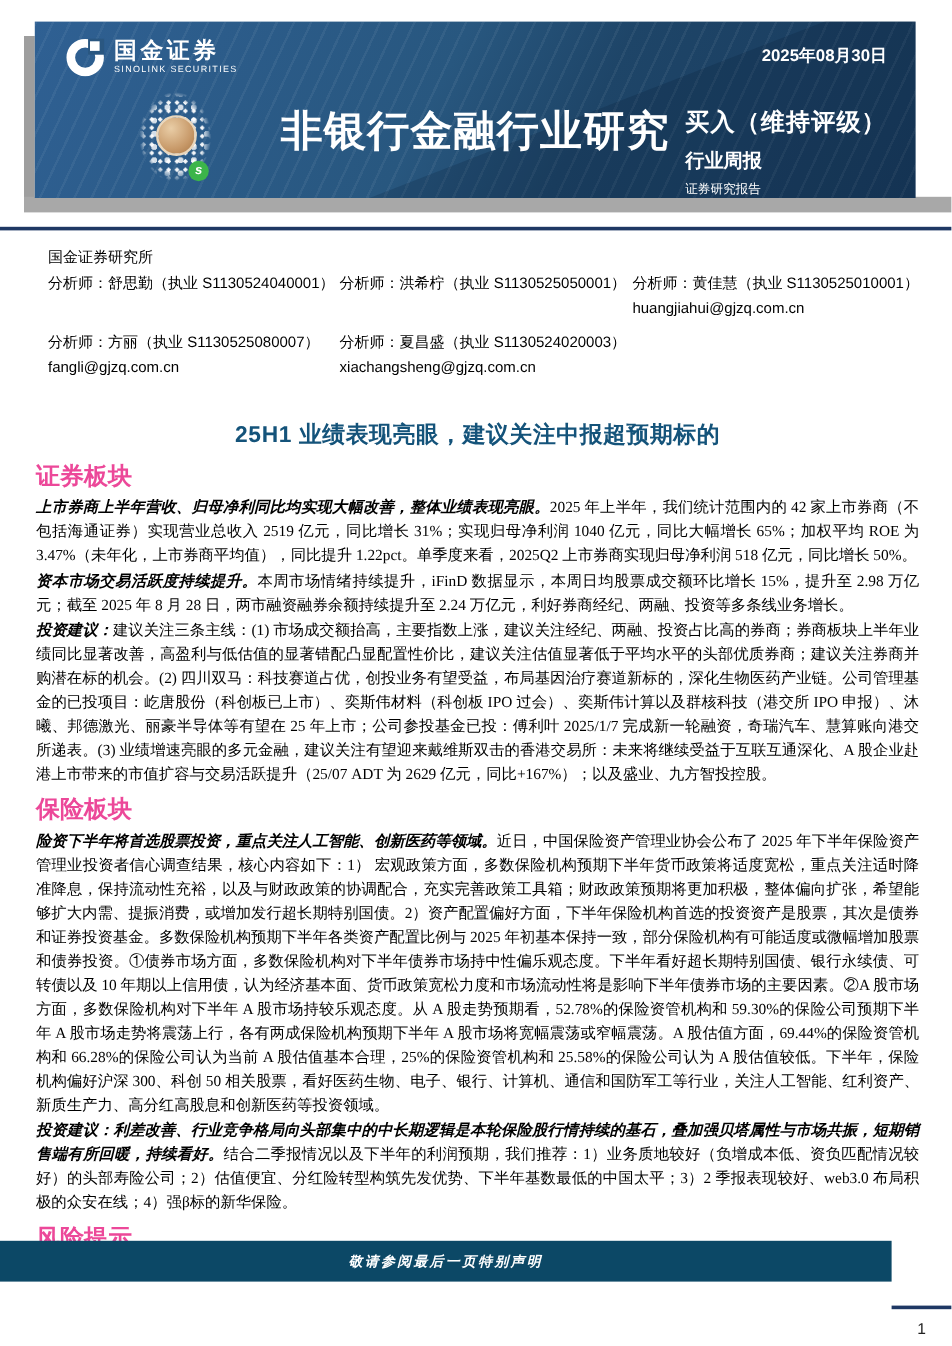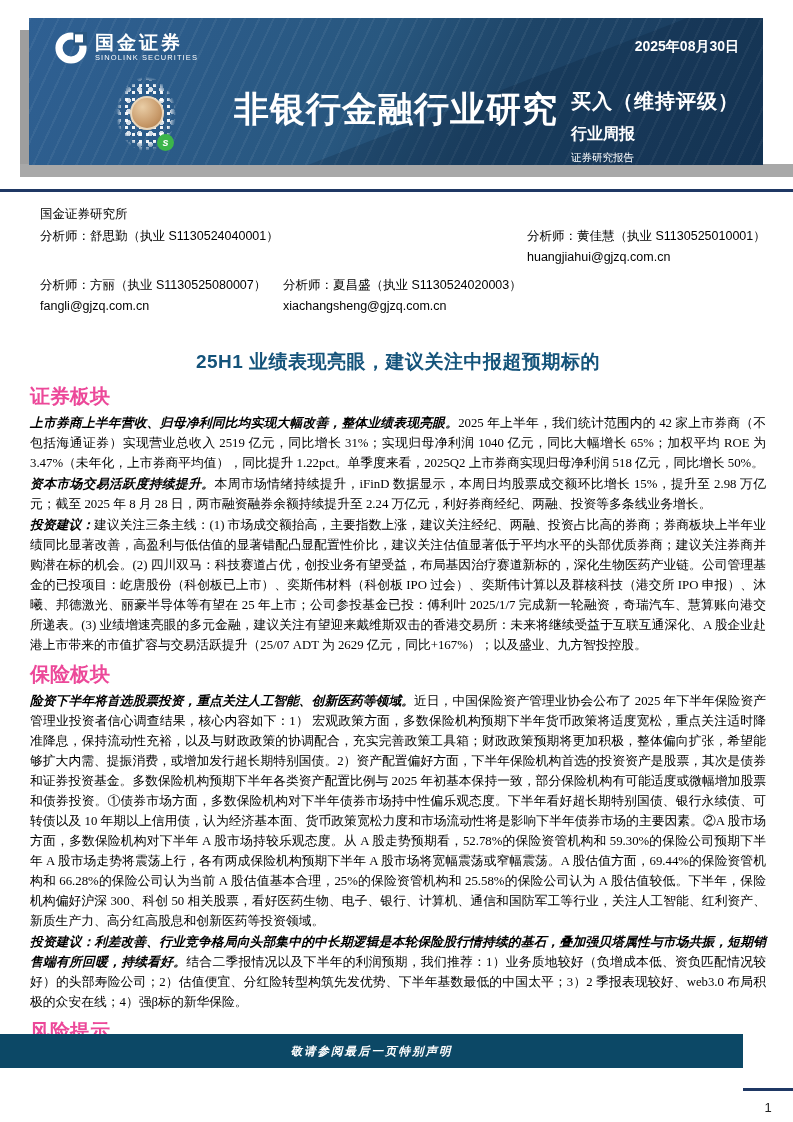--- a/index.html
+++ b/index.html
@@ -101,20 +101,21 @@
 
   <div class="top-rule"></div>
 
   <section class="analysts">
     <div class="inst">国金证券研究所</div>
     <div class="an-grid">
       <div class="an-cell">
         <div class="an-label">分析师：舒思勤（执业 S1130524040001）</div>
       </div>
       <div class="an-cell">
+        <div class="an-label">分析师：洪希柠（执业 S1130525050001）</div>
       </div>
       <div class="an-cell">
         <div class="an-label">分析师：黄佳慧（执业 S1130525010001）</div>
         <div class="an-email">huangjiahui@gjzq.com.cn</div>
       </div>
       <div class="an-cell">
         <div class="an-label">分析师：方丽（执业 S1130525080007）</div>
         <div class="an-email">fangli@gjzq.com.cn</div>
       </div>
       <div class="an-cell">

